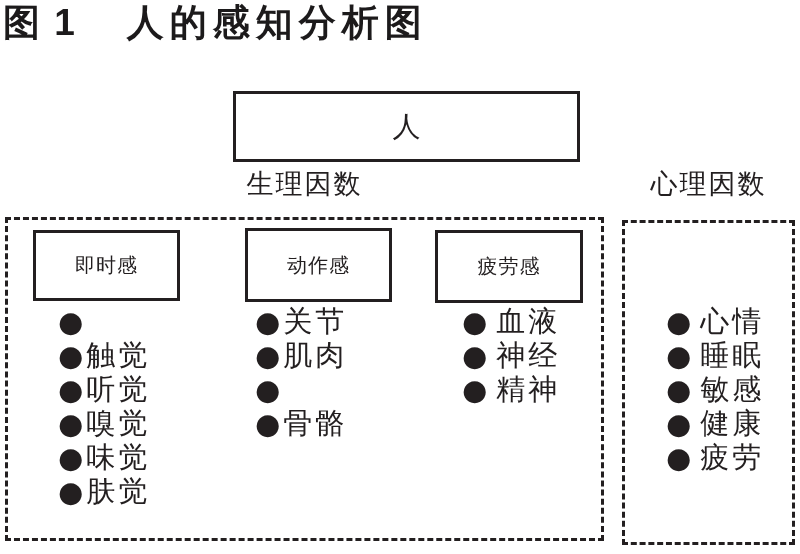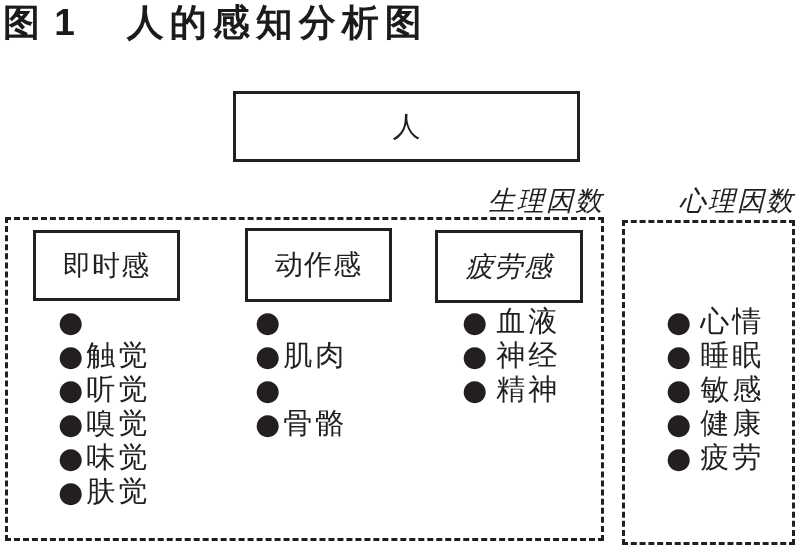--- a/index.html
+++ b/index.html
@@ -16,36 +16,36 @@
     color:#1c1a1b;
   }
   .fig-text { margin-left:50px; letter-spacing:6px; }
   .person-box {
     position:absolute; left:233px; top:91px; width:347px; height:71px;
     border:3px solid #231f20; box-sizing:border-box;
     display:flex; align-items:center; justify-content:center;
     font-size:28px; background:#ffffff;
   }
   .group-label {
-    position:absolute; top:183px; font-size:27px; letter-spacing:2px;
-    text-align:right; white-space:nowrap;font-style:italic;
+    position:absolute; top:166px; font-size:27px; letter-spacing:2px;
+    text-align:center; white-space:nowrap;
   }
   .physio-label { left:5px; width:599px; }
   .psych-label  { left:622px; width:173px; }
   .dashed-box { position:absolute; border:3px dashed #231f20; box-sizing:border-box; }
   .physio-box { left:5px;  top:217px; width:599px; height:324px; }
   .psych-box  { left:622px; top:220px; width:173px; height:325px; }
   .col-header {
     position:absolute; border:3px solid #231f20; box-sizing:border-box;
     display:flex; align-items:center; justify-content:center;
-    font-size:28px; letter-spacing:1px; background:#ffffff;
+    font-size:20px; letter-spacing:1px; background:#ffffff;
   }
   .hdr-1 { left:33px;  top:230px; width:147px; height:71px; }
   .hdr-2 { left:233px; top:228px; width:147px; height:74px;margin-left:12px; }
-  .hdr-3 { left:435px; top:230px; width:148px; height:73px;font-style:italic; }
+  .hdr-3 { left:435px; top:230px; width:148px; height:73px; }
   .blist { position:absolute; top:305px; margin:0; padding:0; list-style:none; }
   .list-1 { left:58px; }
   .list-2 { left:255px; }
   .list-3 { left:462px; }
   .list-4 { left:666px; }
   .blist li {
     height:34px; display:flex; align-items:center;
     font-size:29px; letter-spacing:3px; white-space:nowrap;
   }
   .bullet {
@@ -105,20 +105,21 @@
     </li>
     <li>
       <span class="bullet">●</span>
       <span class="itm">肤觉</span>
     </li>
   </ul>
 
   <ul class="blist list-2">
     <li>
       <span class="bullet">●</span>
+      <span class="itm">关节</span>
     </li>
     <li>
       <span class="bullet">●</span>
       <span class="itm">肌肉</span>
     </li>
     <li>
       <span class="bullet">●</span>
     </li>
     <li>
       <span class="bullet">●</span>

